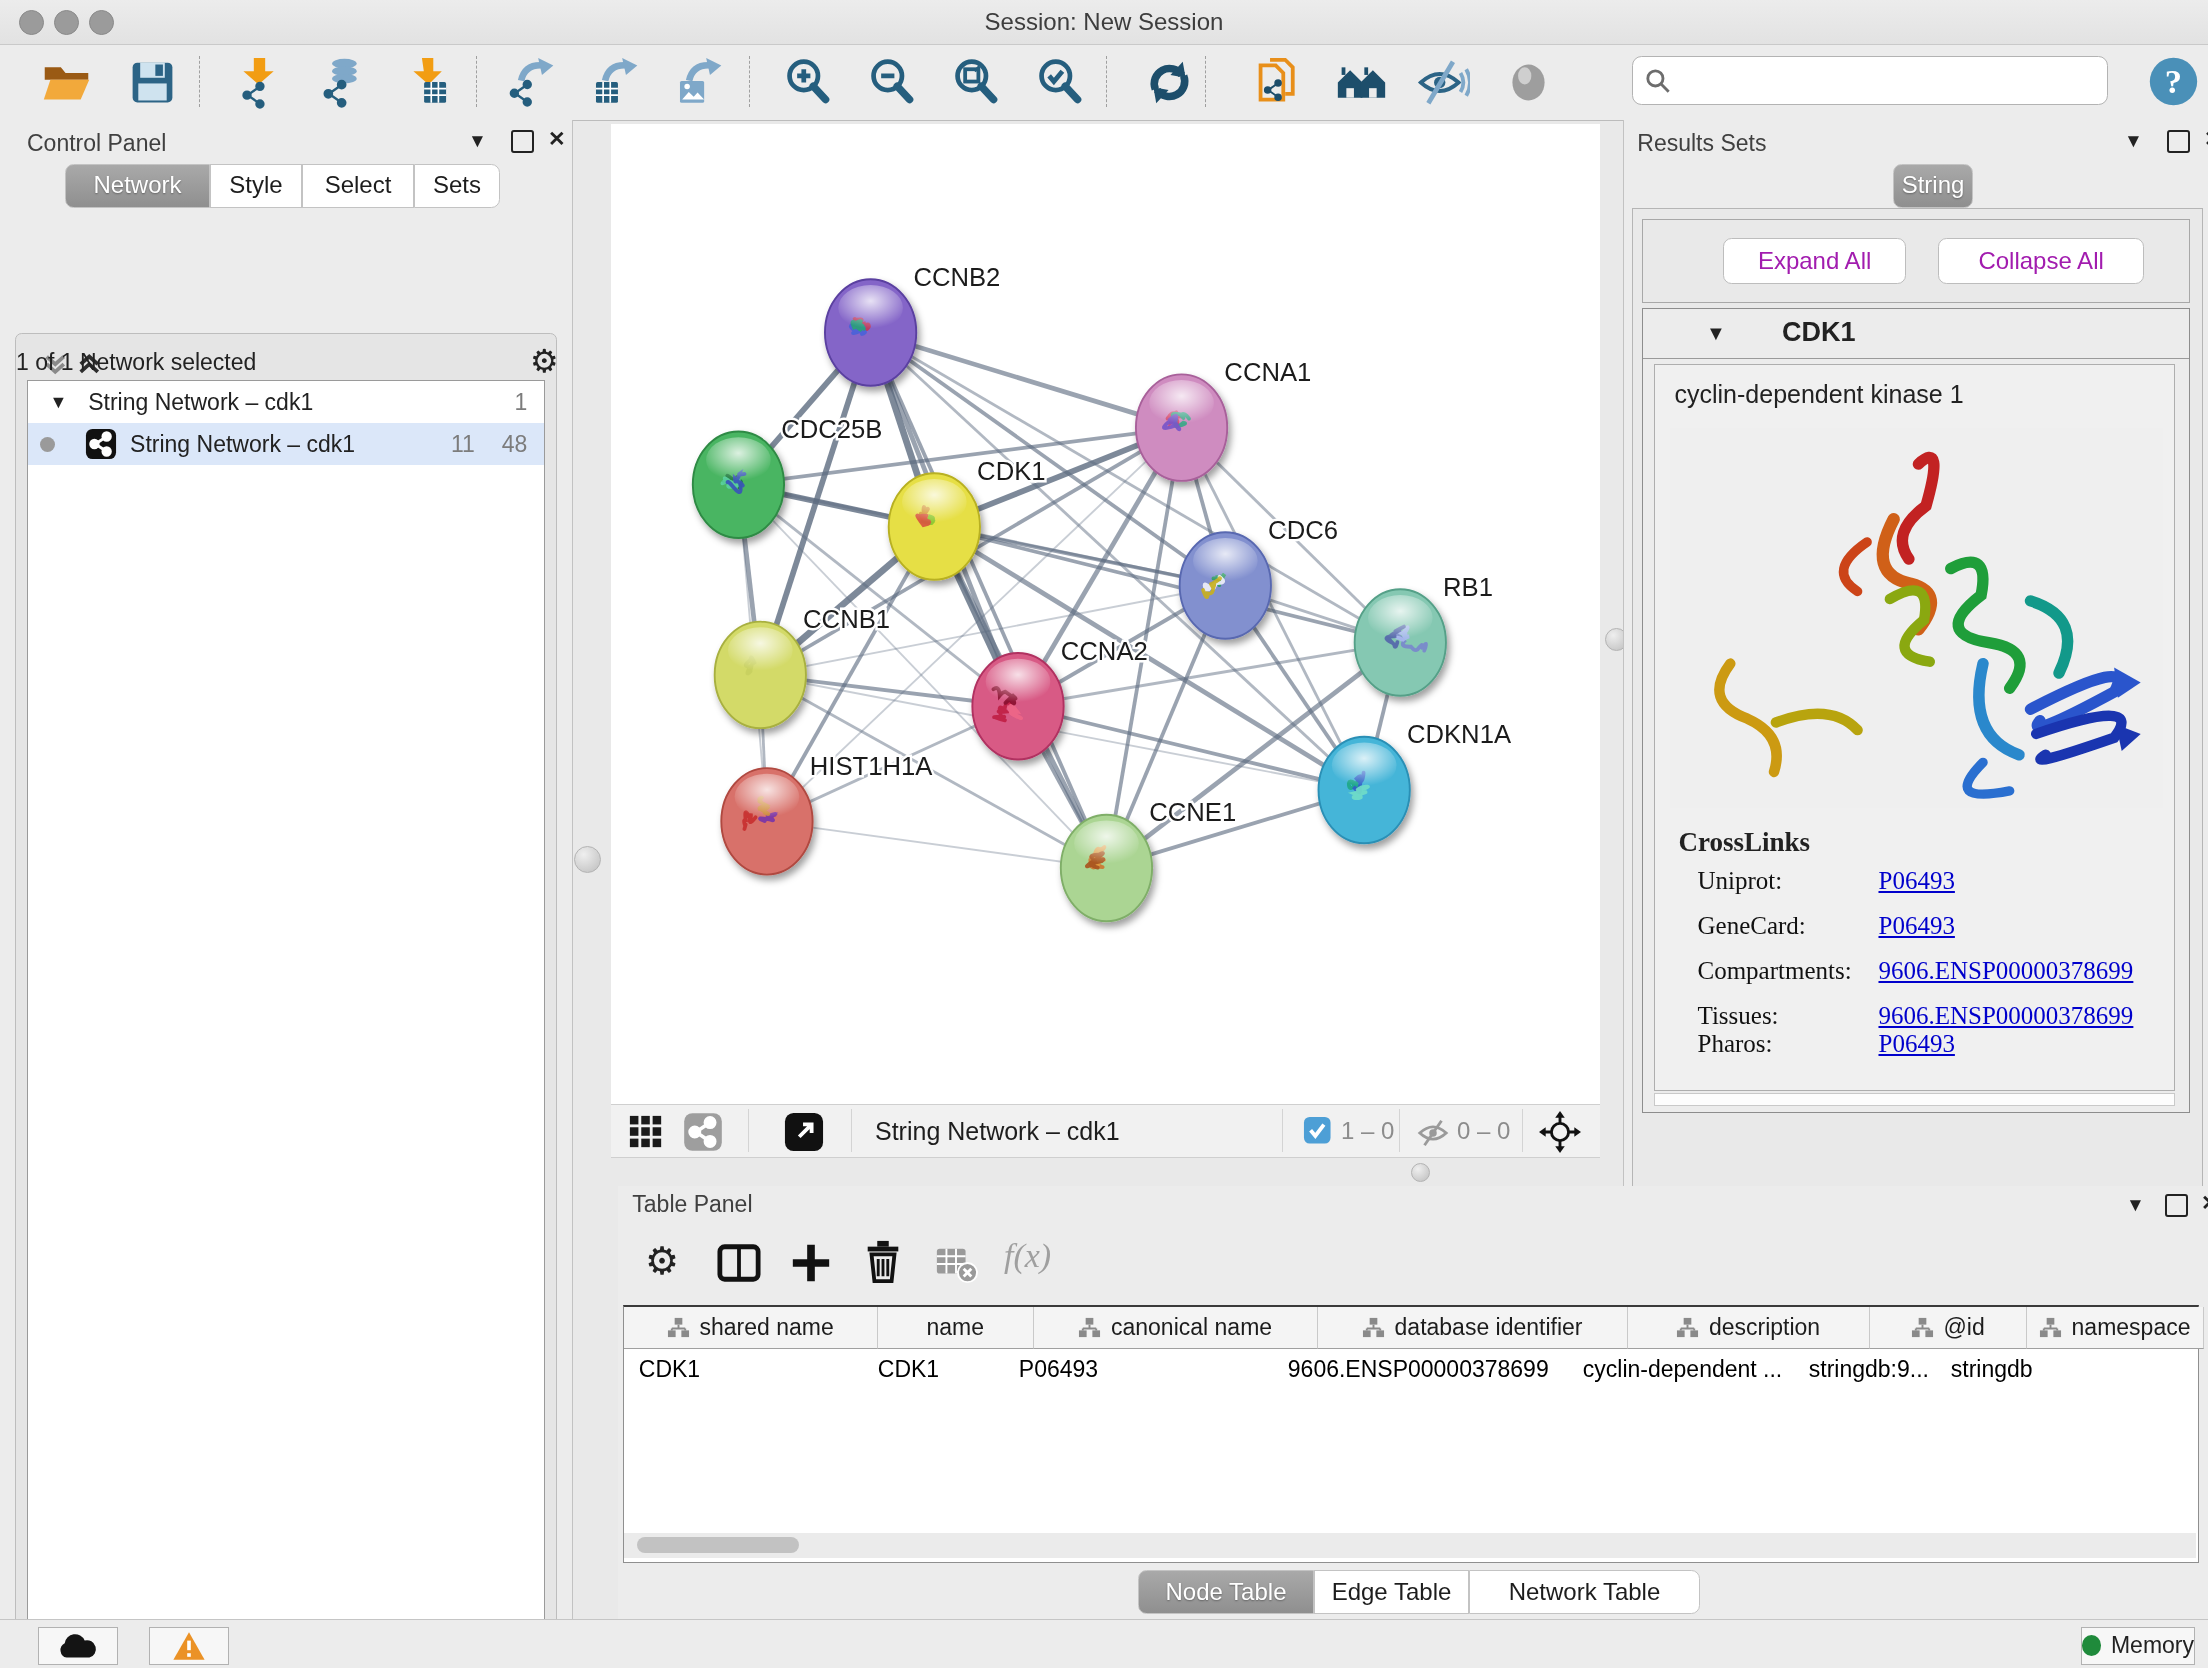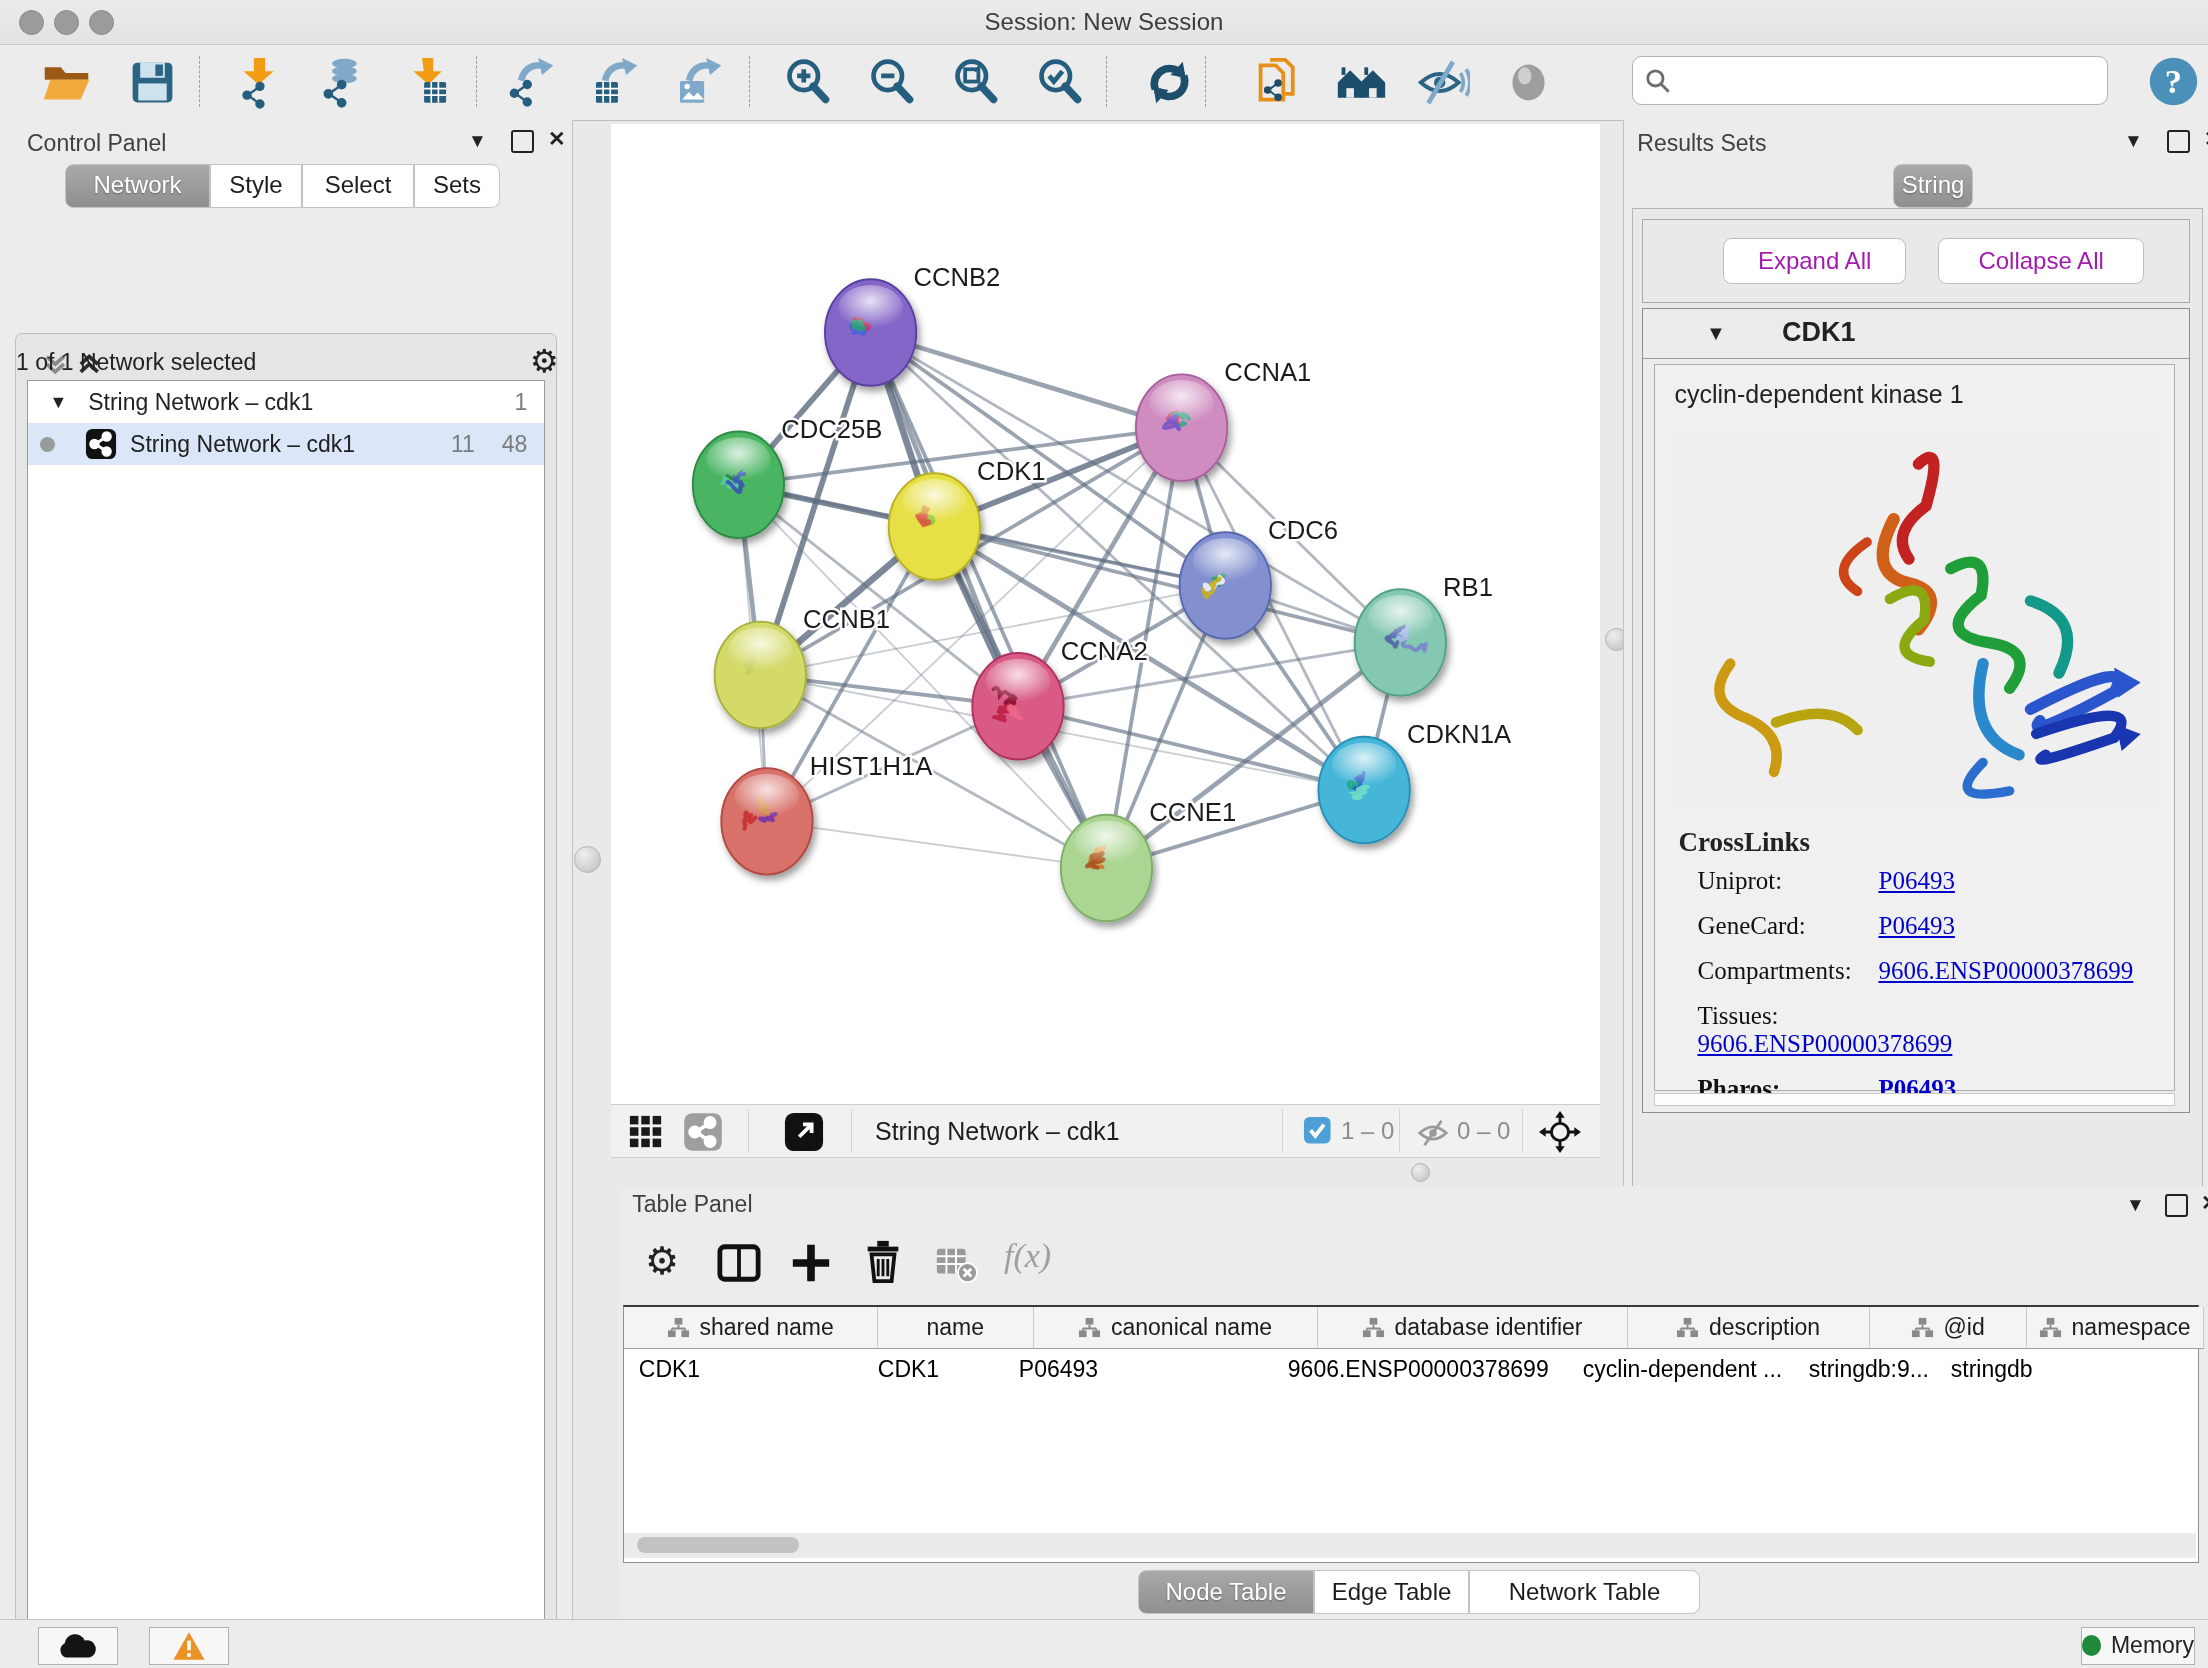--- a/index.html
+++ b/index.html
@@ -585,25 +585,25 @@
               <span class="serif xl-link">P06493</span>
             </div>
             <div style="display: flex; margin-bottom: 17px;">
               <span class="serif xl-label" style="width: 181px;">GeneCard:</span>
               <span class="serif xl-link">P06493</span>
             </div>
             <div style="display: flex; margin-bottom: 17px;">
               <span class="serif xl-label" style="width: 181px;">Compartments:</span>
               <span class="serif xl-link">9606.ENSP00000378699</span>
             </div>
-            <div style="display: flex; margin-bottom: 17px; flex-direction: column;">
+            <div style="display: flex; ">
               <span class="serif xl-label" style="width: 181px;">Tissues:</span>
               <span class="serif xl-link">9606.ENSP00000378699</span>
             </div>
-            <div style="display: flex; margin-bottom: 23px; font-weight: bold;">
+            <div style="display: flex; margin-bottom: 23px;">
               <span class="serif xl-label" style="width: 181px;">Pharos:</span>
               <span class="serif xl-link">P06493</span>
             </div>
           </div>
       </div>
       <div class="abs" style="left:11.4px;top:784px;width:519px;height:11.4px;background:#fdfdfd;border:1px solid #c9c9c9"></div>
     </div>
   </div>
 </div>
 

